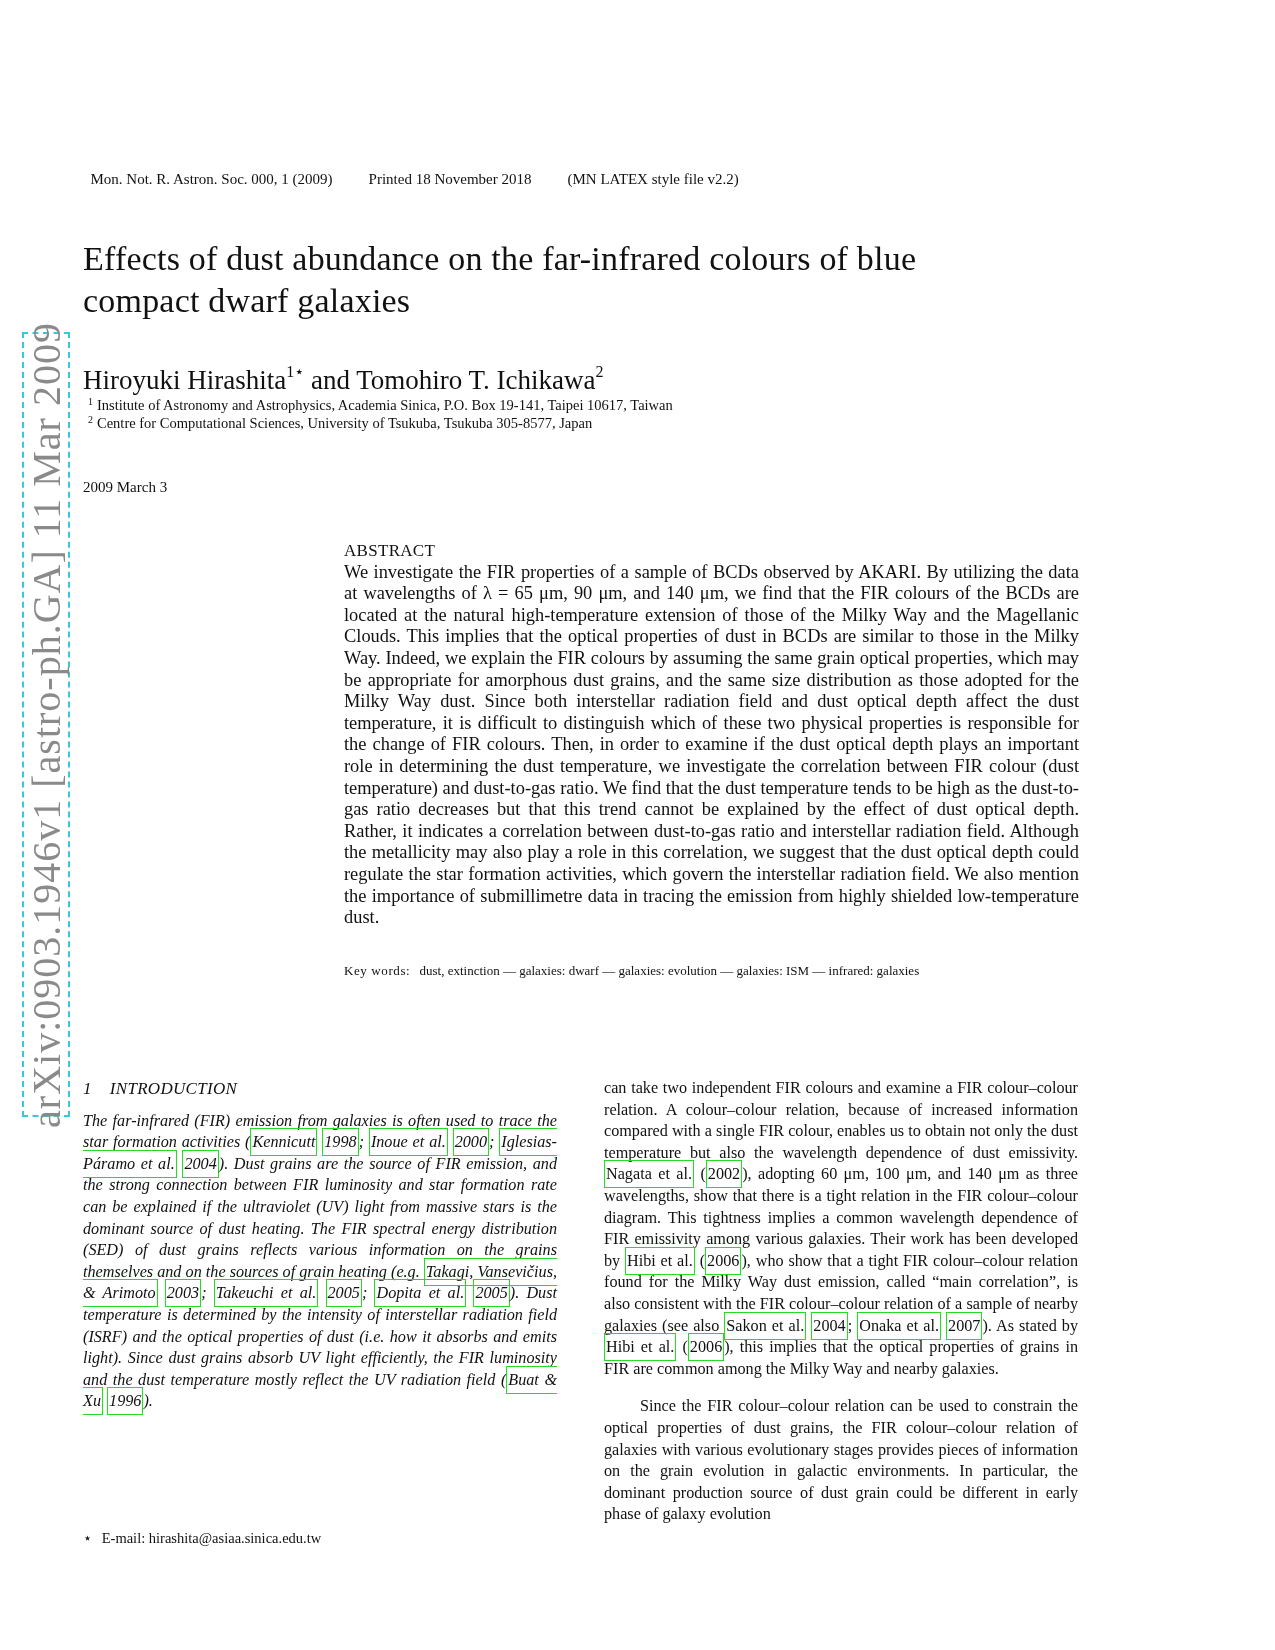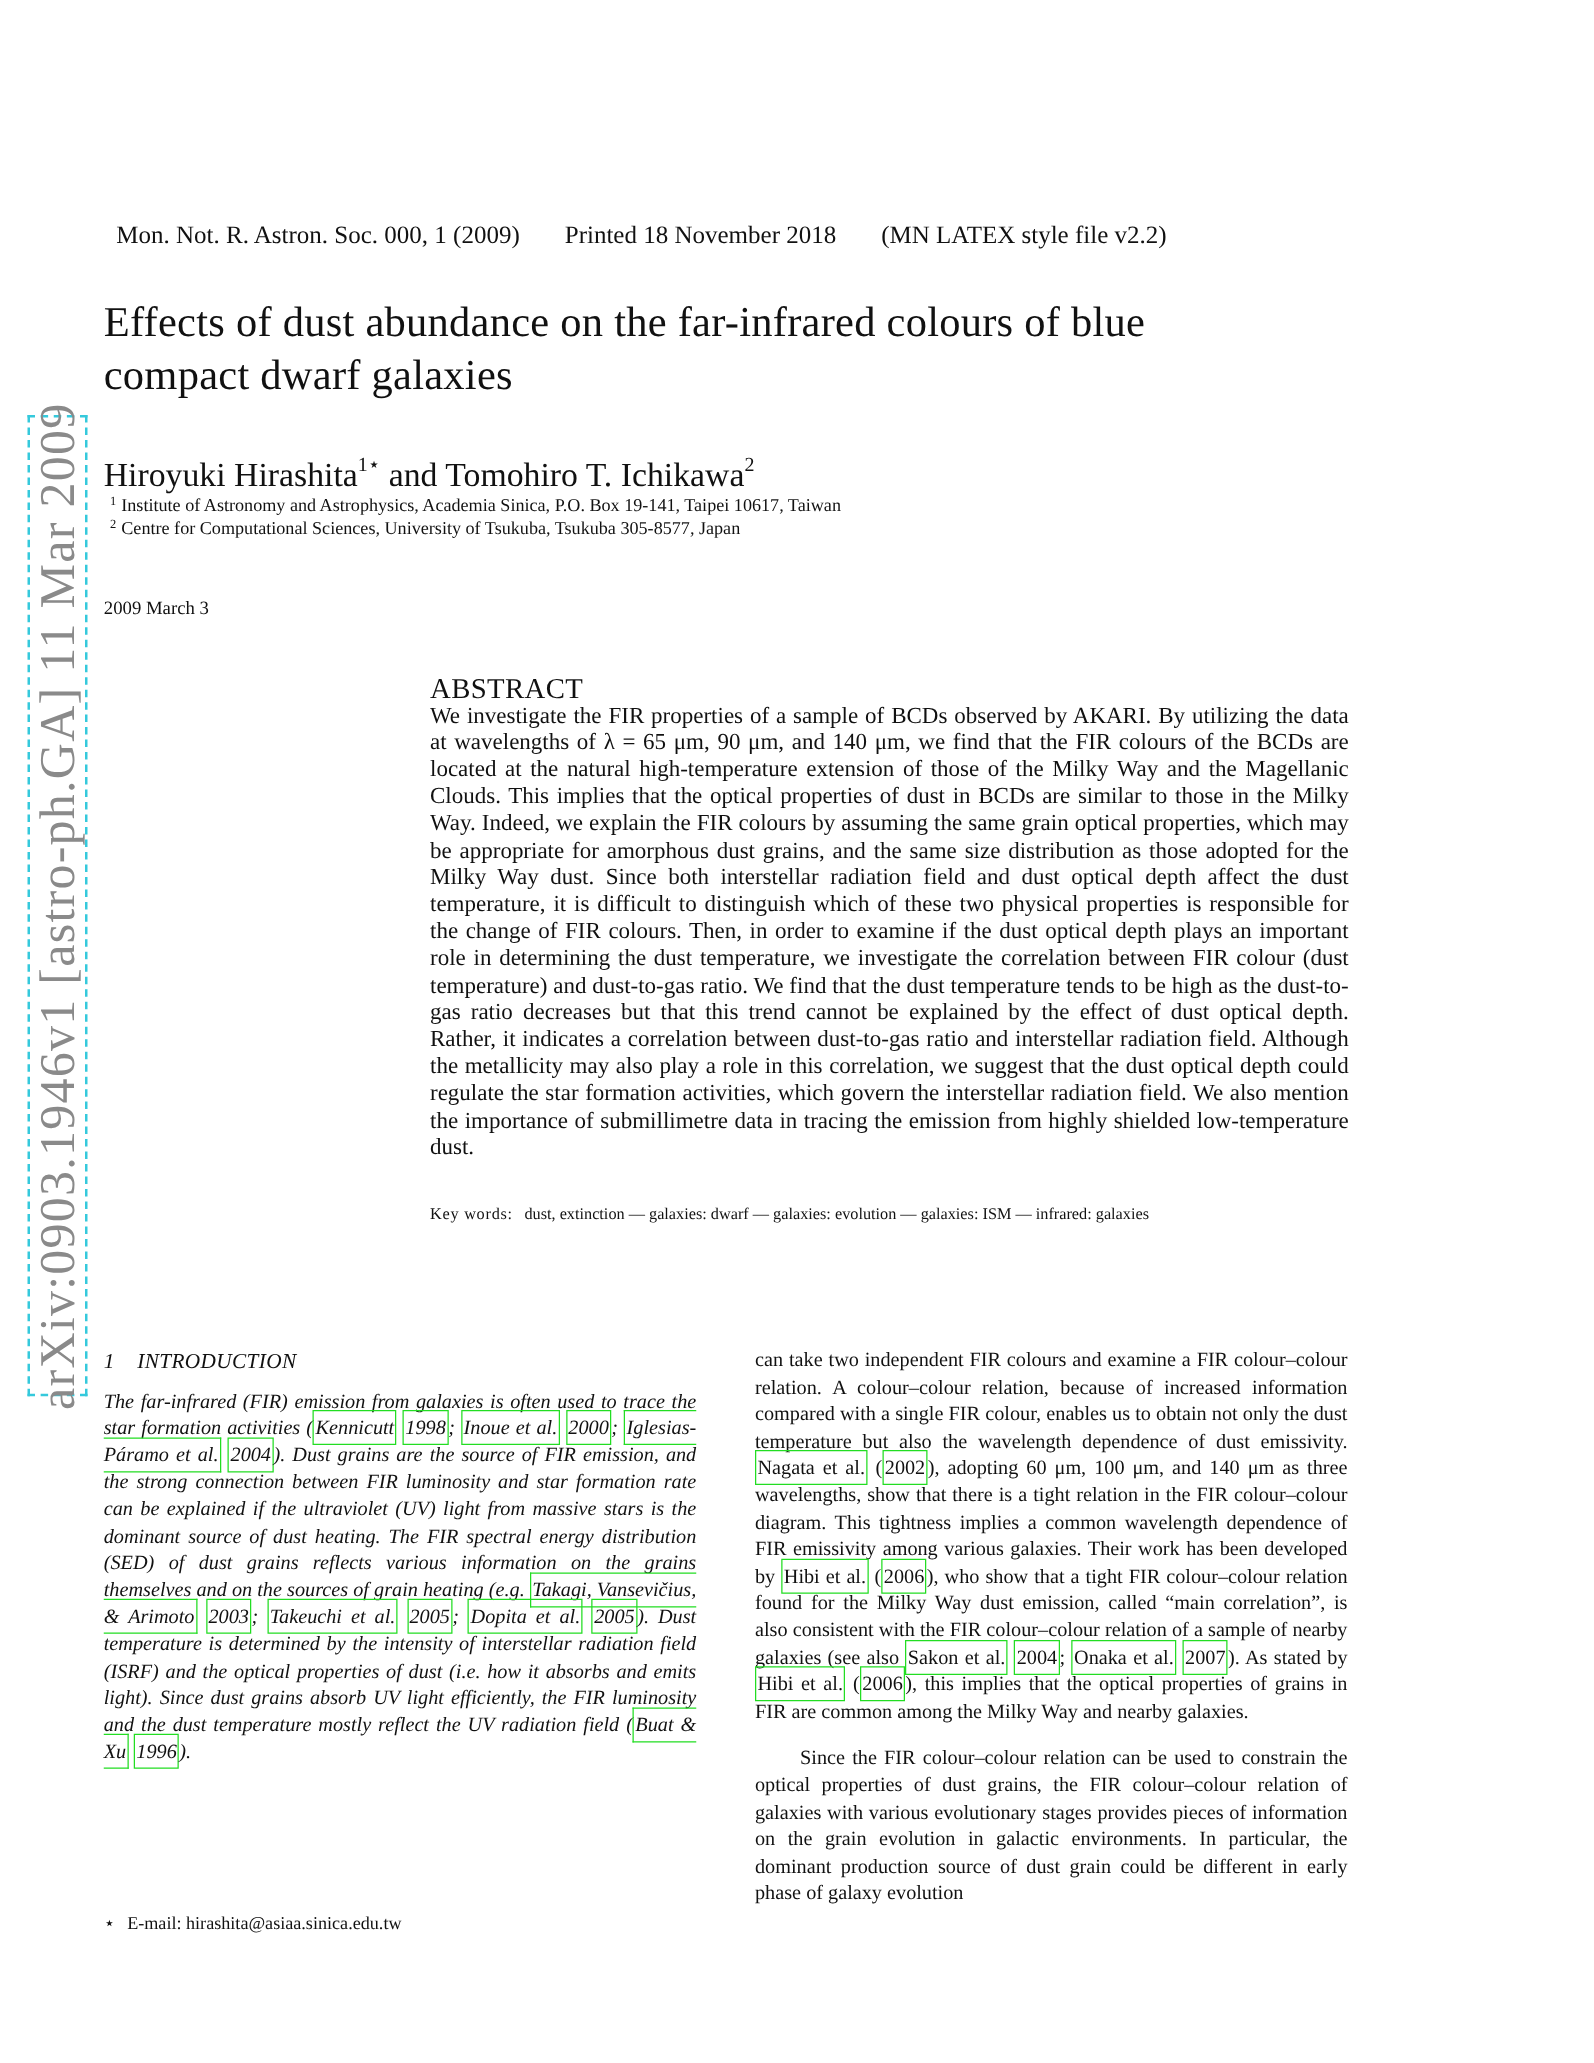--- a/index.html
+++ b/index.html
@@ -1,28 +1,28 @@
 <!DOCTYPE html>
 <html><head>
 <meta charset="utf-8">
 <style>
   html, body { margin: 0; padding: 0; background: #ffffff; }
   body { width: 1275px; height: 1650px; position: relative; overflow: hidden;
          font-family: "Liberation Serif", "DejaVu Serif", serif; color: #111; }
   .abs { position: absolute; }
-  .running-head { left: 83px; top: 154px; font-size: 20px; white-space: pre; }
+  .running-head { left: 83px; top: 154px; font-size: 15px; white-space: pre; }
   .running-head span { margin-right: 36px; }
   .title { left: 83px; top: 238px; font-size: 34px; line-height: 42px; width: 950px; letter-spacing: 0.2px; }
   .authors { left: 83px; top: 362px; font-size: 27px; }
   .authors sup { font-size: 16px; vertical-align: 12px; }
   .affil { left: 88px; font-size: 14.5px; }
   .affil sup { font-size: 10px; vertical-align: 5px; margin-right: 4px; }
   .date { left: 83px; top: 479px; font-size: 15px; }
   .abstract { left: 344px; top: 540px; width: 735px; font-size: 18.4px; line-height: 21.6px; text-align: justify; }
-  .abstract .hd { font-size: 23px; letter-spacing: 0.3px; display: block; }
+  .abstract .hd { font-size: 17px; letter-spacing: 0.3px; display: block; }
   .keywords { left: 344px; top: 960px; width: 735px; font-size: 13px; line-height: 21.6px; text-align: justify; }
   .keywords .lbl { letter-spacing: 0.6px; margin-right: 6px; }
   .col { width: 474px; font-size: 16.2px; line-height: 21.6px; text-align: justify; }
   .col-left { left: 83px; top: 1078px; font-style: italic; }
   .col-right { left: 604px; top: 1078px; }
   .sec-head { font-size: 17px; letter-spacing: 0.3px; margin-bottom: 11px; }
   .sec-head .num { margin-right: 18px; }
   .col p { margin: 0; }
   .indent { text-indent: 36px; }
   .gap { margin-top: 16px !important; }

